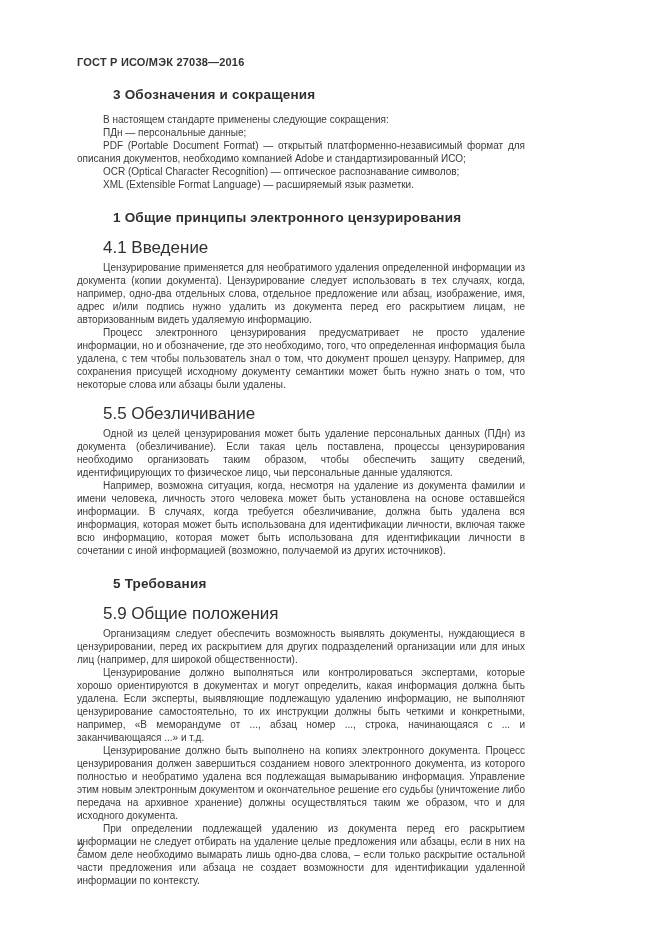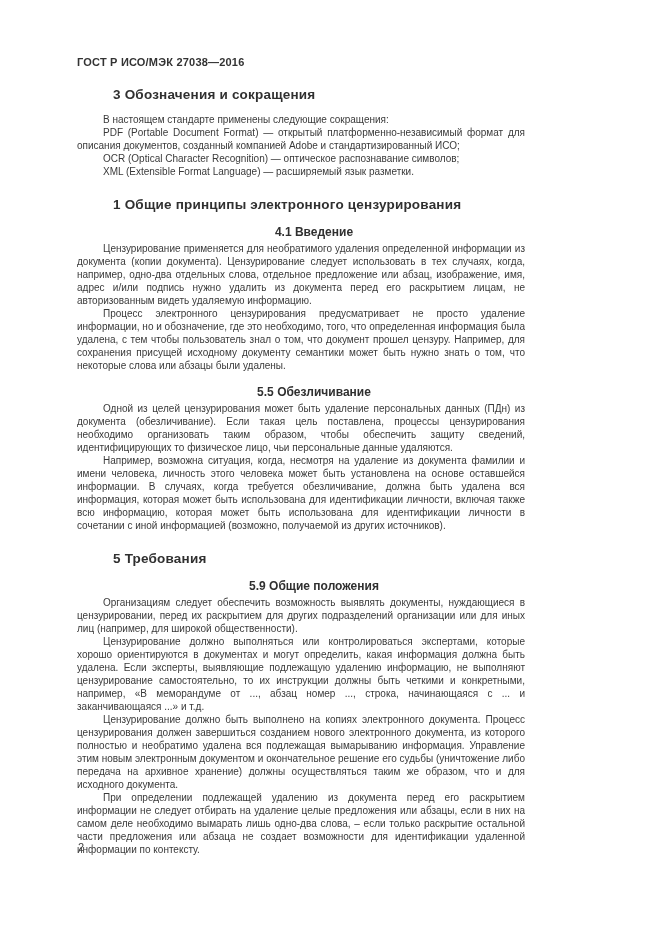--- a/index.html
+++ b/index.html
@@ -26,25 +26,24 @@
     letter-spacing: 0.2px;
   }
   .section-title {
     font-size: 13.5px;
     font-weight: bold;
     color: #303030;
     margin: 19px 0 11px 36px;
     letter-spacing: 0.2px;
   }
   .subsection-title {
-    font-size: 12px;
-    font-weight: bold;
+    font-size: 17px;
+    font-weight: normal;
     color: #303030;
     margin: 13px 0 3px 26px;
-    text-align: center;
   }
   p.body {
     font-size: 10px;
     line-height: 13px;
     margin: 0;
     text-align: justify;
     text-indent: 26px;
     color: #3a3a3a;
   }
   .page-number {
@@ -58,21 +57,22 @@
 </head>
 <body>
 
 <div class="page">
 
   <div class="doc-header">ГОСТ Р ИСО/МЭК 27038—2016</div>
 
   <div class="section-title">3 Обозначения и сокращения</div>
 
   <p class="body">В настоящем стандарте применены следующие сокращения:</p>
-  <p class="body">PDF (Portable Document Format) — открытый платформенно-независимый формат для описания документов, созданный компанией Adobe и стандартизированный ИСО;</p>
+  <p class="body">ПДн — персональные данные;</p>
+  <p class="body">PDF (Portable Document Format) — открытый платформенно-независимый формат для описания документов, необходимо компанией Adobe и стандартизированный ИСО;</p>
   <p class="body">OCR (Optical Character Recognition) — оптическое распознавание символов;</p>
   <p class="body">XML (Extensible Format Language) — расширяемый язык разметки.</p>
 
   <div class="section-title">1 Общие принципы электронного цензурирования</div>
 
   <div class="subsection-title">4.1 Введение</div>
 
   <p class="body">Цензурирование применяется для необратимого удаления определенной информации из документа (копии документа). Цензурирование следует использовать в тех случаях, когда, например, одно-два отдельных слова, отдельное предложение или абзац, изображение, имя, адрес и/или подпись нужно удалить из документа перед его раскрытием лицам, не авторизованным видеть удаляемую информацию.</p>
   <p class="body">Процесс электронного цензурирования предусматривает не просто удаление информации, но и обозначение, где это необходимо, того, что определенная информация была удалена, с тем чтобы пользователь знал о том, что документ прошел цензуру. Например, для сохранения присущей исходному документу семантики может быть нужно знать о том, что некоторые слова или абзацы были удалены.</p>
 

